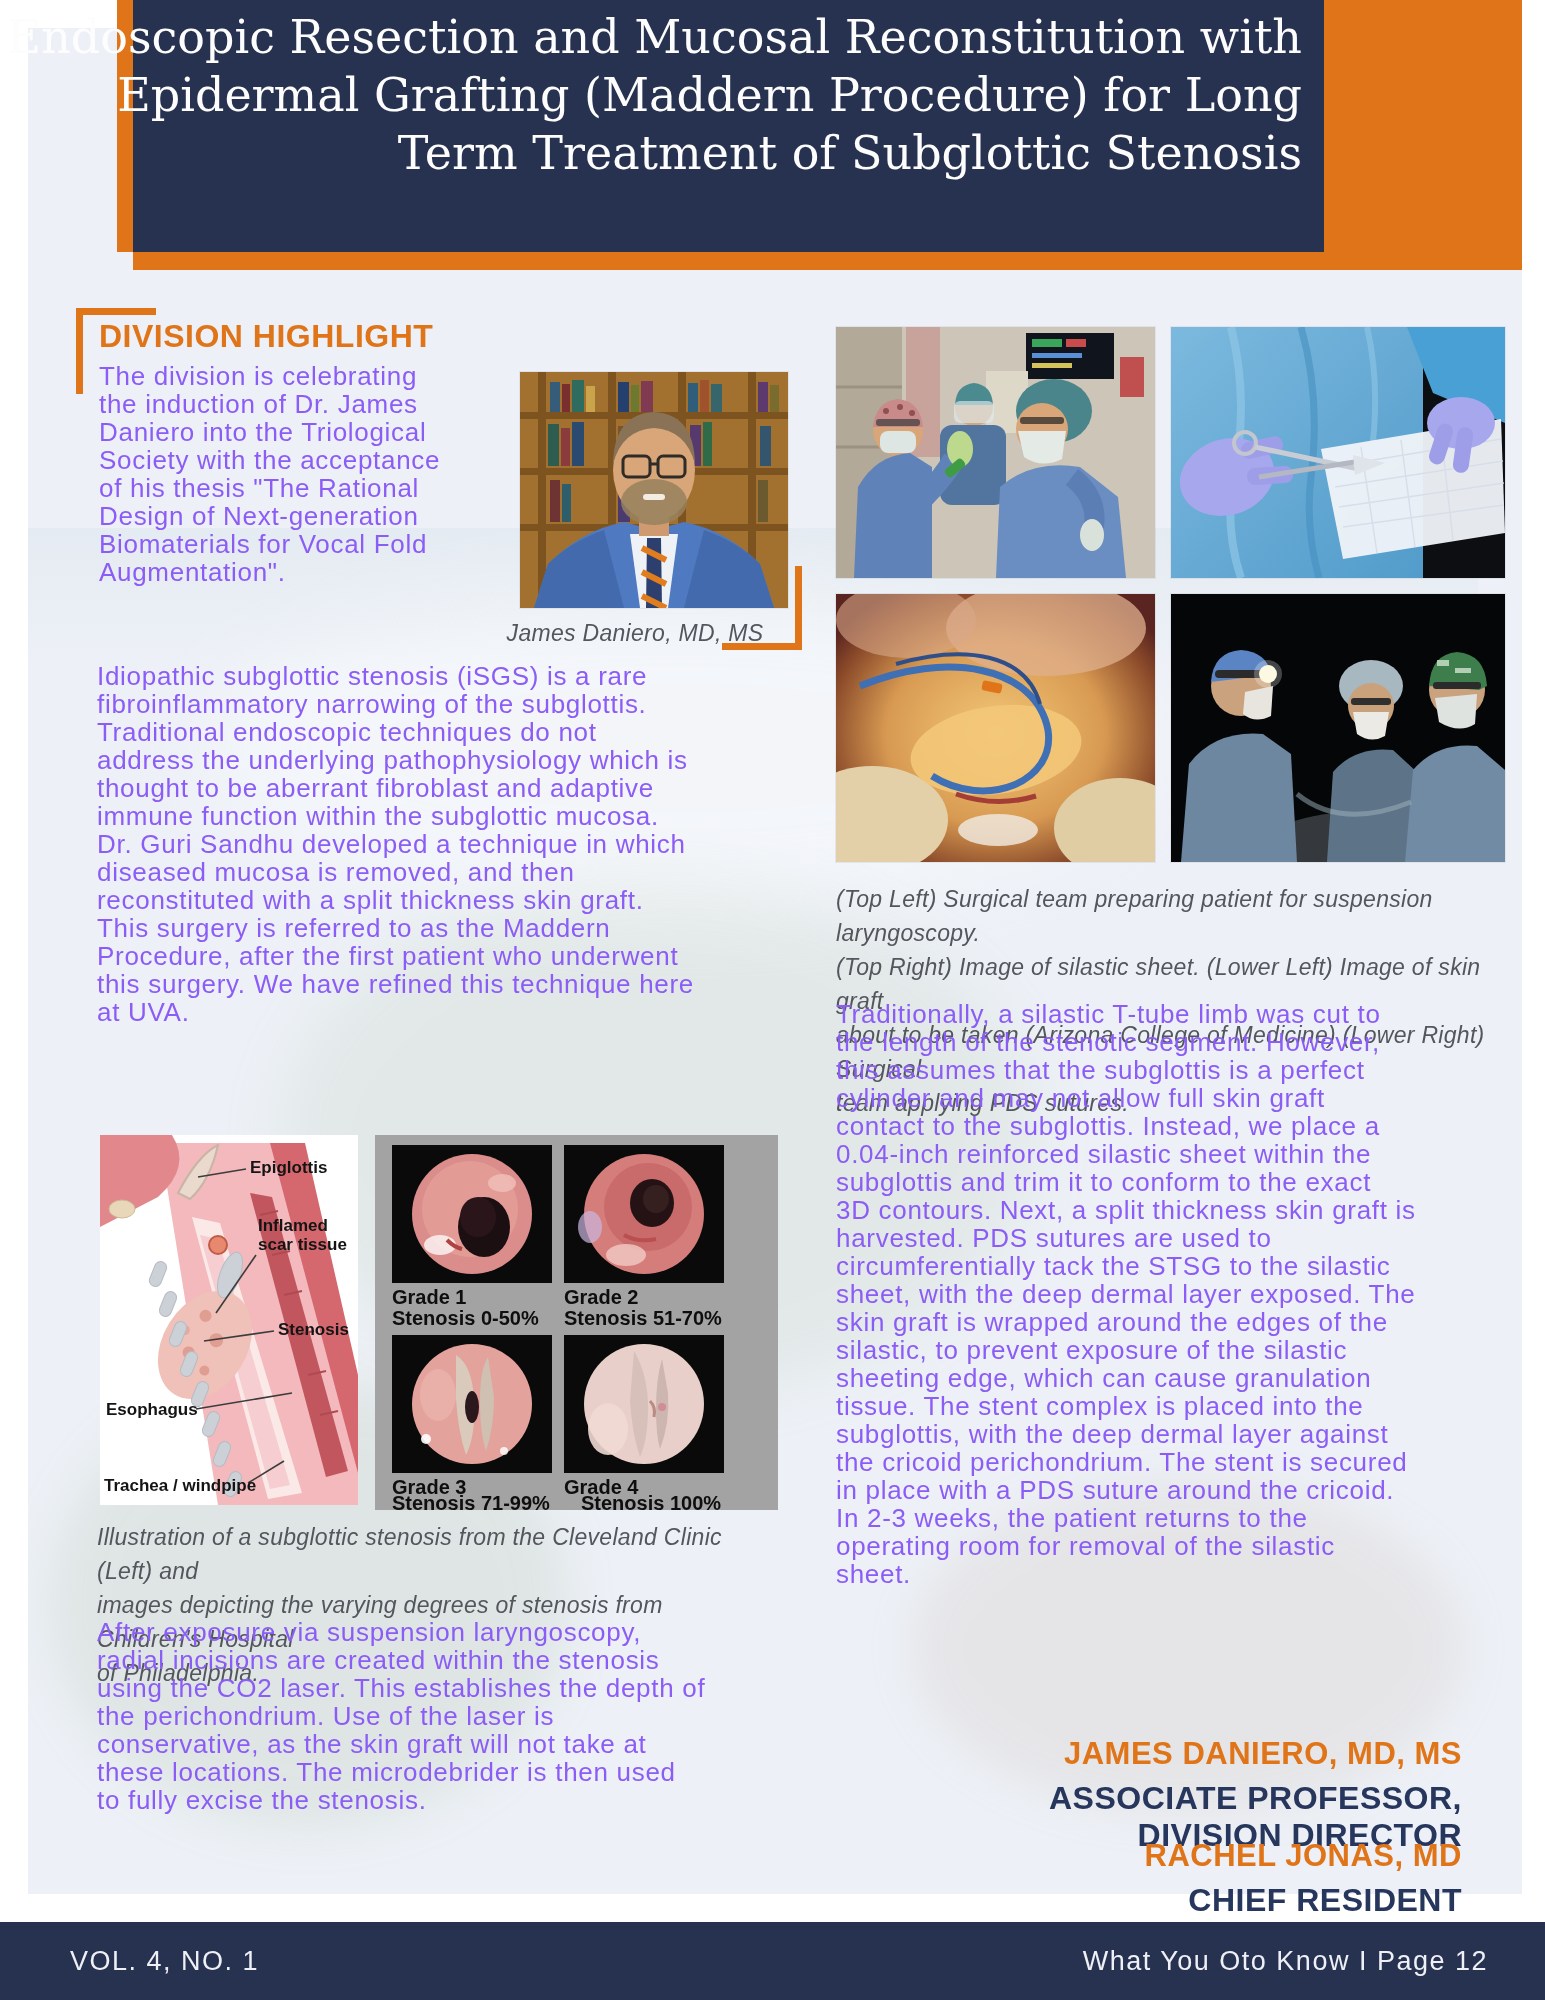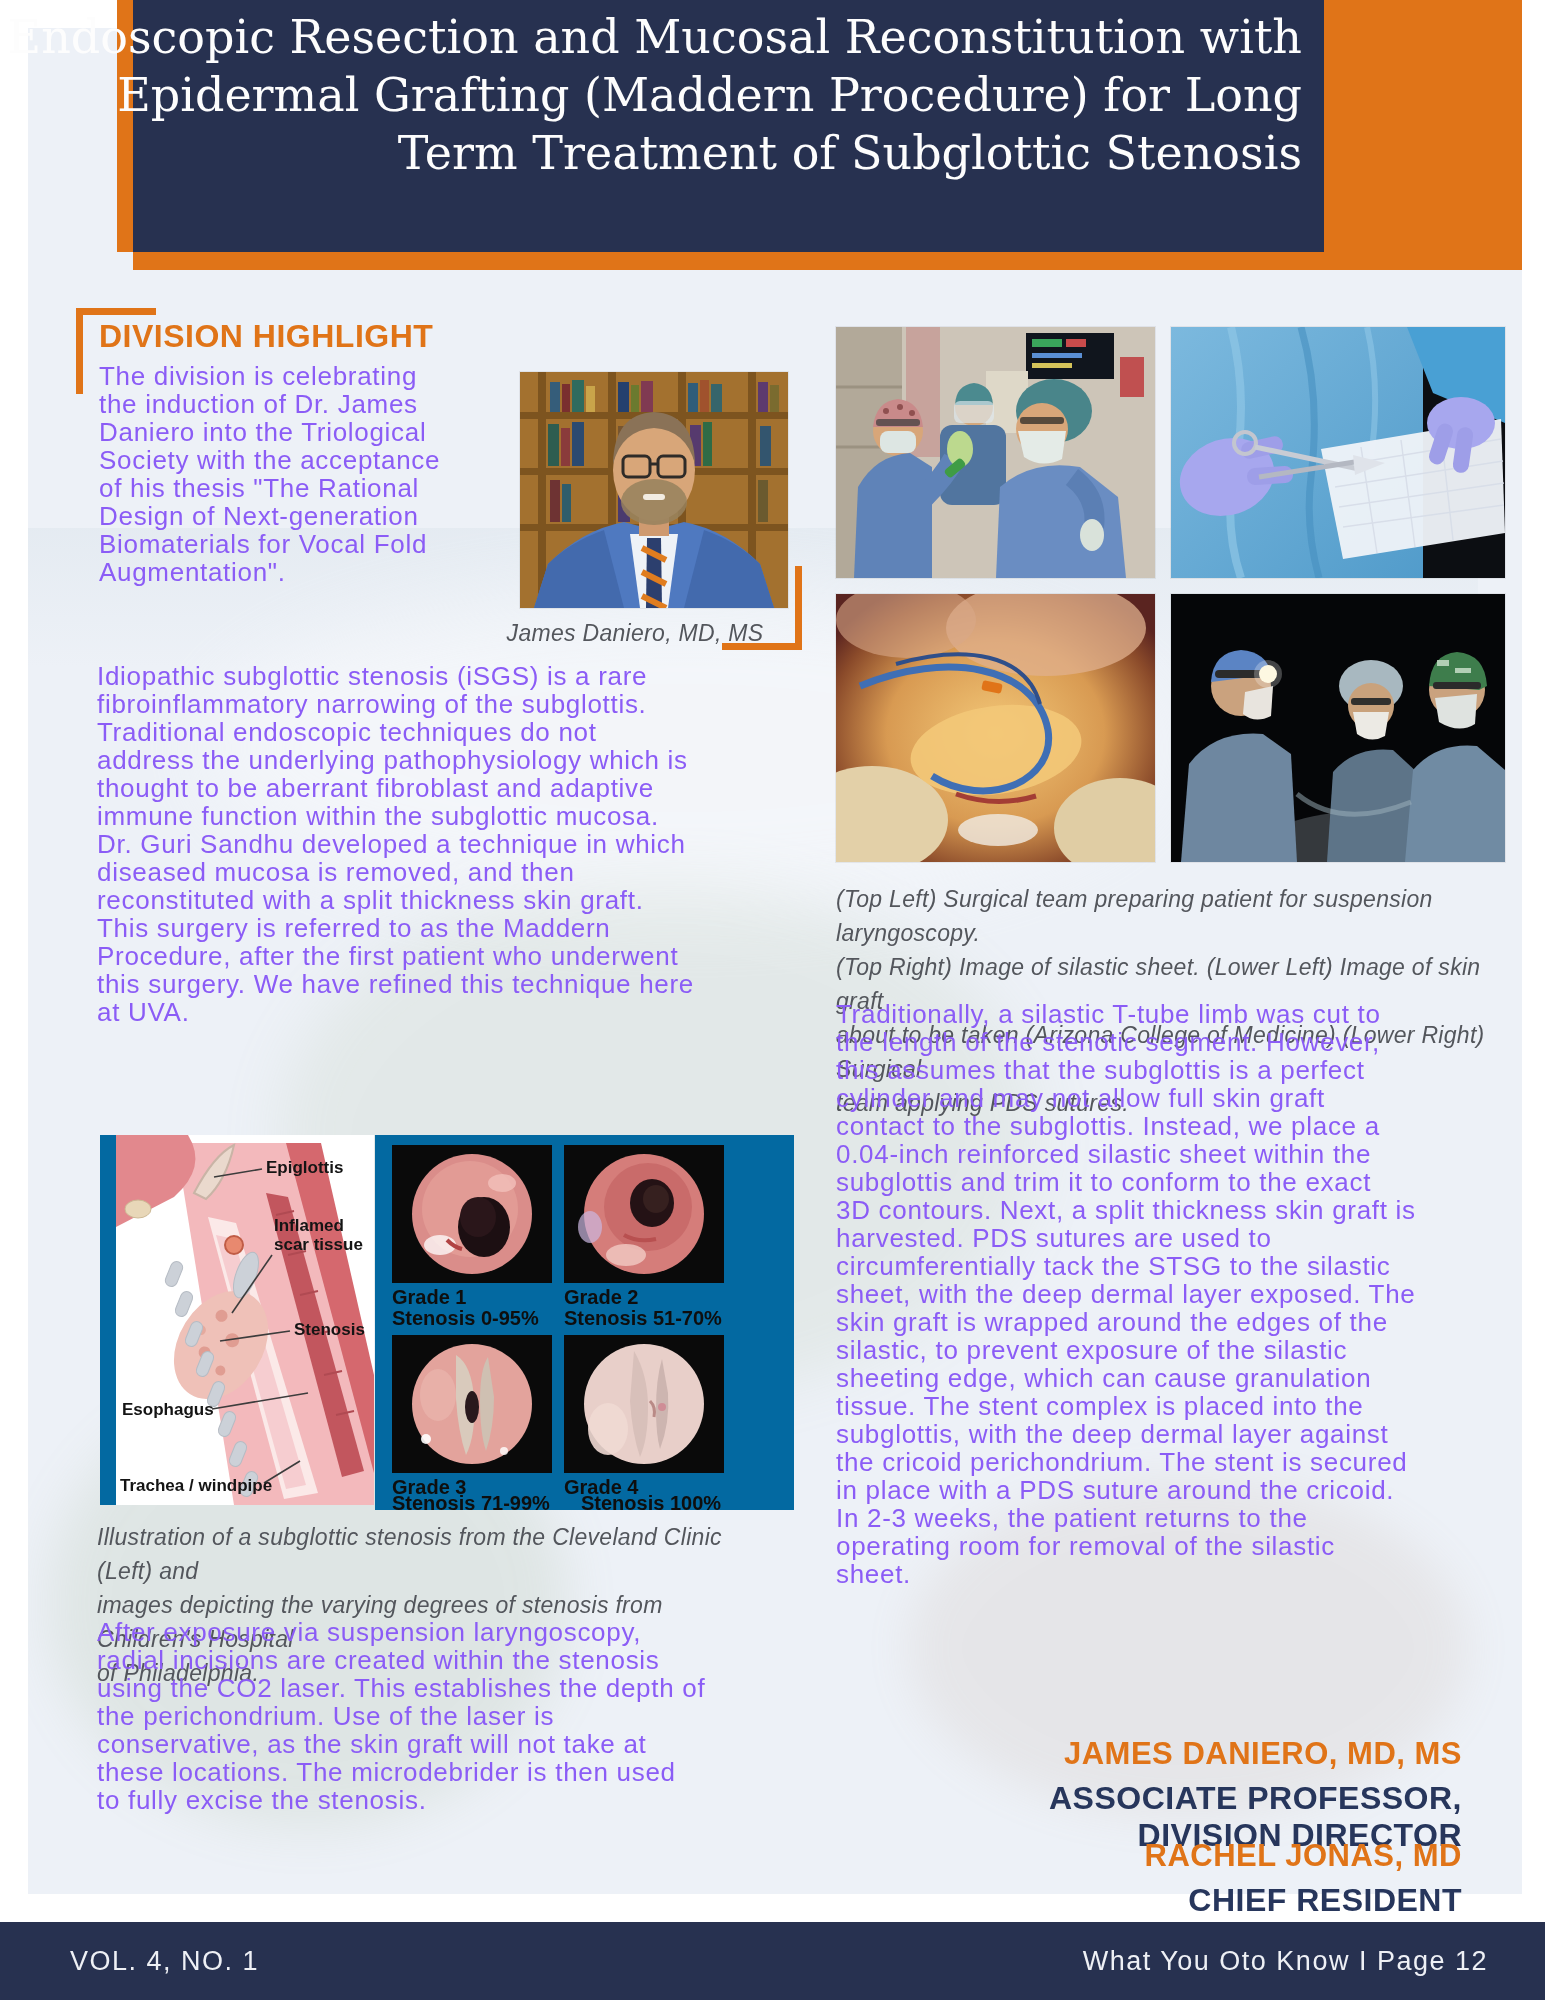--- a/index.html
+++ b/index.html
@@ -22,21 +22,21 @@
   .hl-heading{color:#e07418;font-size:32px;font-weight:bold;letter-spacing:.5px;}
   .para{font-size:26px;line-height:28px;letter-spacing:.7px;color:#8b5cf6;white-space:pre-line;}
   .caption{font-style:italic;font-size:23px;line-height:34px;letter-spacing:.3px;color:#53565c;white-space:pre-line;}
   .photo{outline:1px solid rgba(0,0,0,.06);}
   .photo svg{display:block;}
   .grade-label{font-weight:bold;font-size:20px;line-height:21px;color:#0e0e0e;}
   .author-name{color:#e07418;font-size:31px;font-weight:bold;letter-spacing:.5px;text-align:right;}
   .author-title{color:#27365c;font-size:32px;font-weight:bold;letter-spacing:.5px;text-align:right;}
   .footer{left:0;top:1922px;width:1545px;height:78px;background:#273150;color:#eef0f5;}
   .footer .ft{position:absolute;top:0;line-height:78px;font-size:27px;letter-spacing:1.5px;}
-  .panel{background:#0369a1;padding-left:16px;}
+  .panel{background:#a3a3a3;}
   .illu-label{font-weight:600;font-size:17px;fill:#141414;font-family:"Liberation Sans",sans-serif;}
 </style>
 </head>
 <body>
 
 <div class="abs content-bg">
   <div class="fade" style="left:-50px;top:500px;width:1500px;height:140px;background:linear-gradient(#dfe7ee,rgba(223,231,238,0));opacity:.6;border-radius:0;"></div>
   <div class="fade" style="left:250px;top:850px;width:760px;height:520px;background:#9fb48a;opacity:.13;filter:blur(30px);"></div>
   <div class="fade" style="left:20px;top:1350px;width:520px;height:450px;background:#8ea57c;opacity:.15;filter:blur(26px);"></div>
   <div class="fade" style="left:880px;top:1450px;width:560px;height:340px;background:#b29784;opacity:.12;filter:blur(22px);"></div>
@@ -205,21 +205,21 @@
       <circle cx="80" cy="69" r="60" fill="#da8d8a"></circle>
       <circle cx="78" cy="64" r="48" fill="#e29b95"></circle>
       <ellipse cx="92" cy="82" rx="26" ry="30" fill="#1c0f12"></ellipse>
       <ellipse cx="86" cy="72" rx="18" ry="20" fill="#2a161a"></ellipse>
       <ellipse cx="48" cy="100" rx="16" ry="10" fill="#ffffff" opacity="0.75"></ellipse>
       <path d="M55 95 Q62 102 70 104" stroke="#b14343" stroke-width="4" fill="none"></path>
       <ellipse cx="110" cy="38" rx="14" ry="9" fill="#f3c0ba" opacity="0.8"></ellipse>
     </svg>
   </div>
   <div class="abs grade-label" style="left:17px;top:152px;">Grade 1</div>
-  <div class="abs grade-label" style="left:17px;top:173px;">Stenosis 0-95%</div>
+  <div class="abs grade-label" style="left:17px;top:173px;">Stenosis 0-50%</div>
 
   <div class="abs" style="left:209px;top:10px;width:160px;height:138px;margin-left:-20px;">
     <svg width="160" height="138" viewBox="0 0 160 138">
       <rect width="160" height="138" fill="#0a0a0a"></rect>
       <circle cx="80" cy="69" r="60" fill="#d57d7a"></circle>
       <circle cx="84" cy="62" r="44" fill="#c96b6a"></circle>
       <ellipse cx="88" cy="58" rx="22" ry="24" fill="#241215"></ellipse>
       <ellipse cx="92" cy="54" rx="13" ry="14" fill="#36201f"></ellipse>
       <ellipse cx="26" cy="82" rx="12" ry="16" fill="#cbb6e0" opacity="0.7"></ellipse>
       <ellipse cx="62" cy="110" rx="20" ry="11" fill="#f0c6c0" opacity="0.85"></ellipse>

